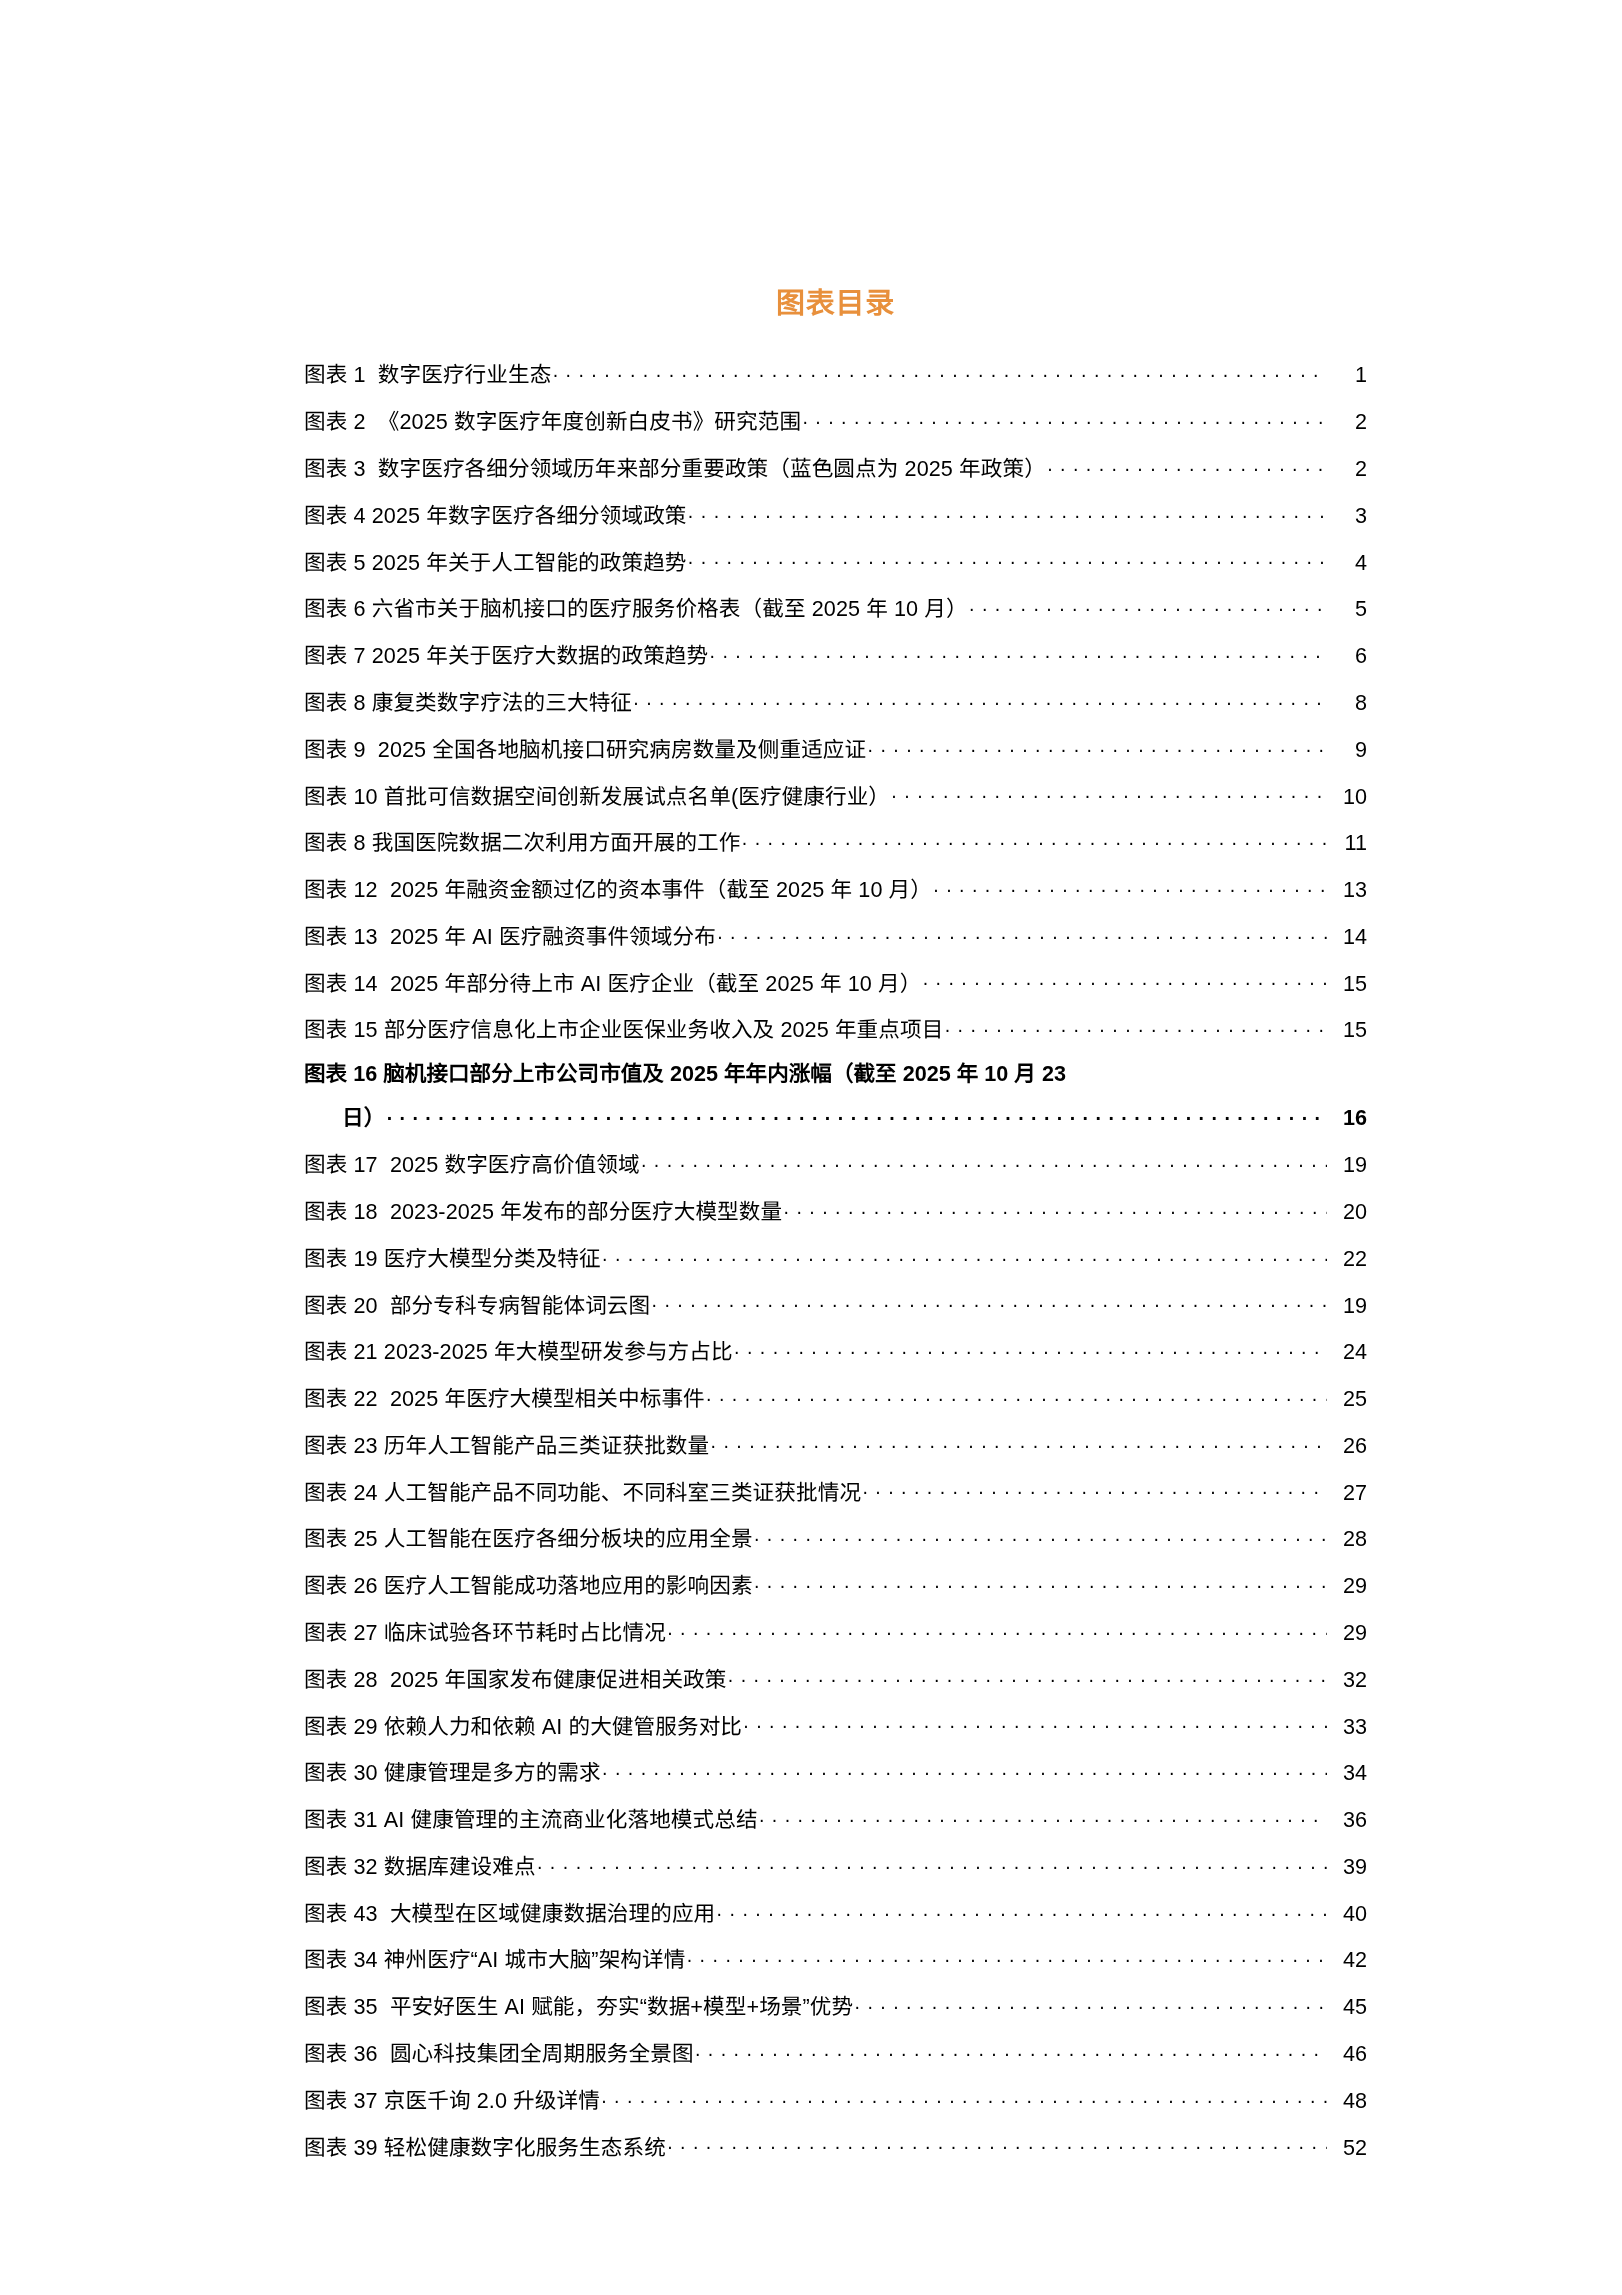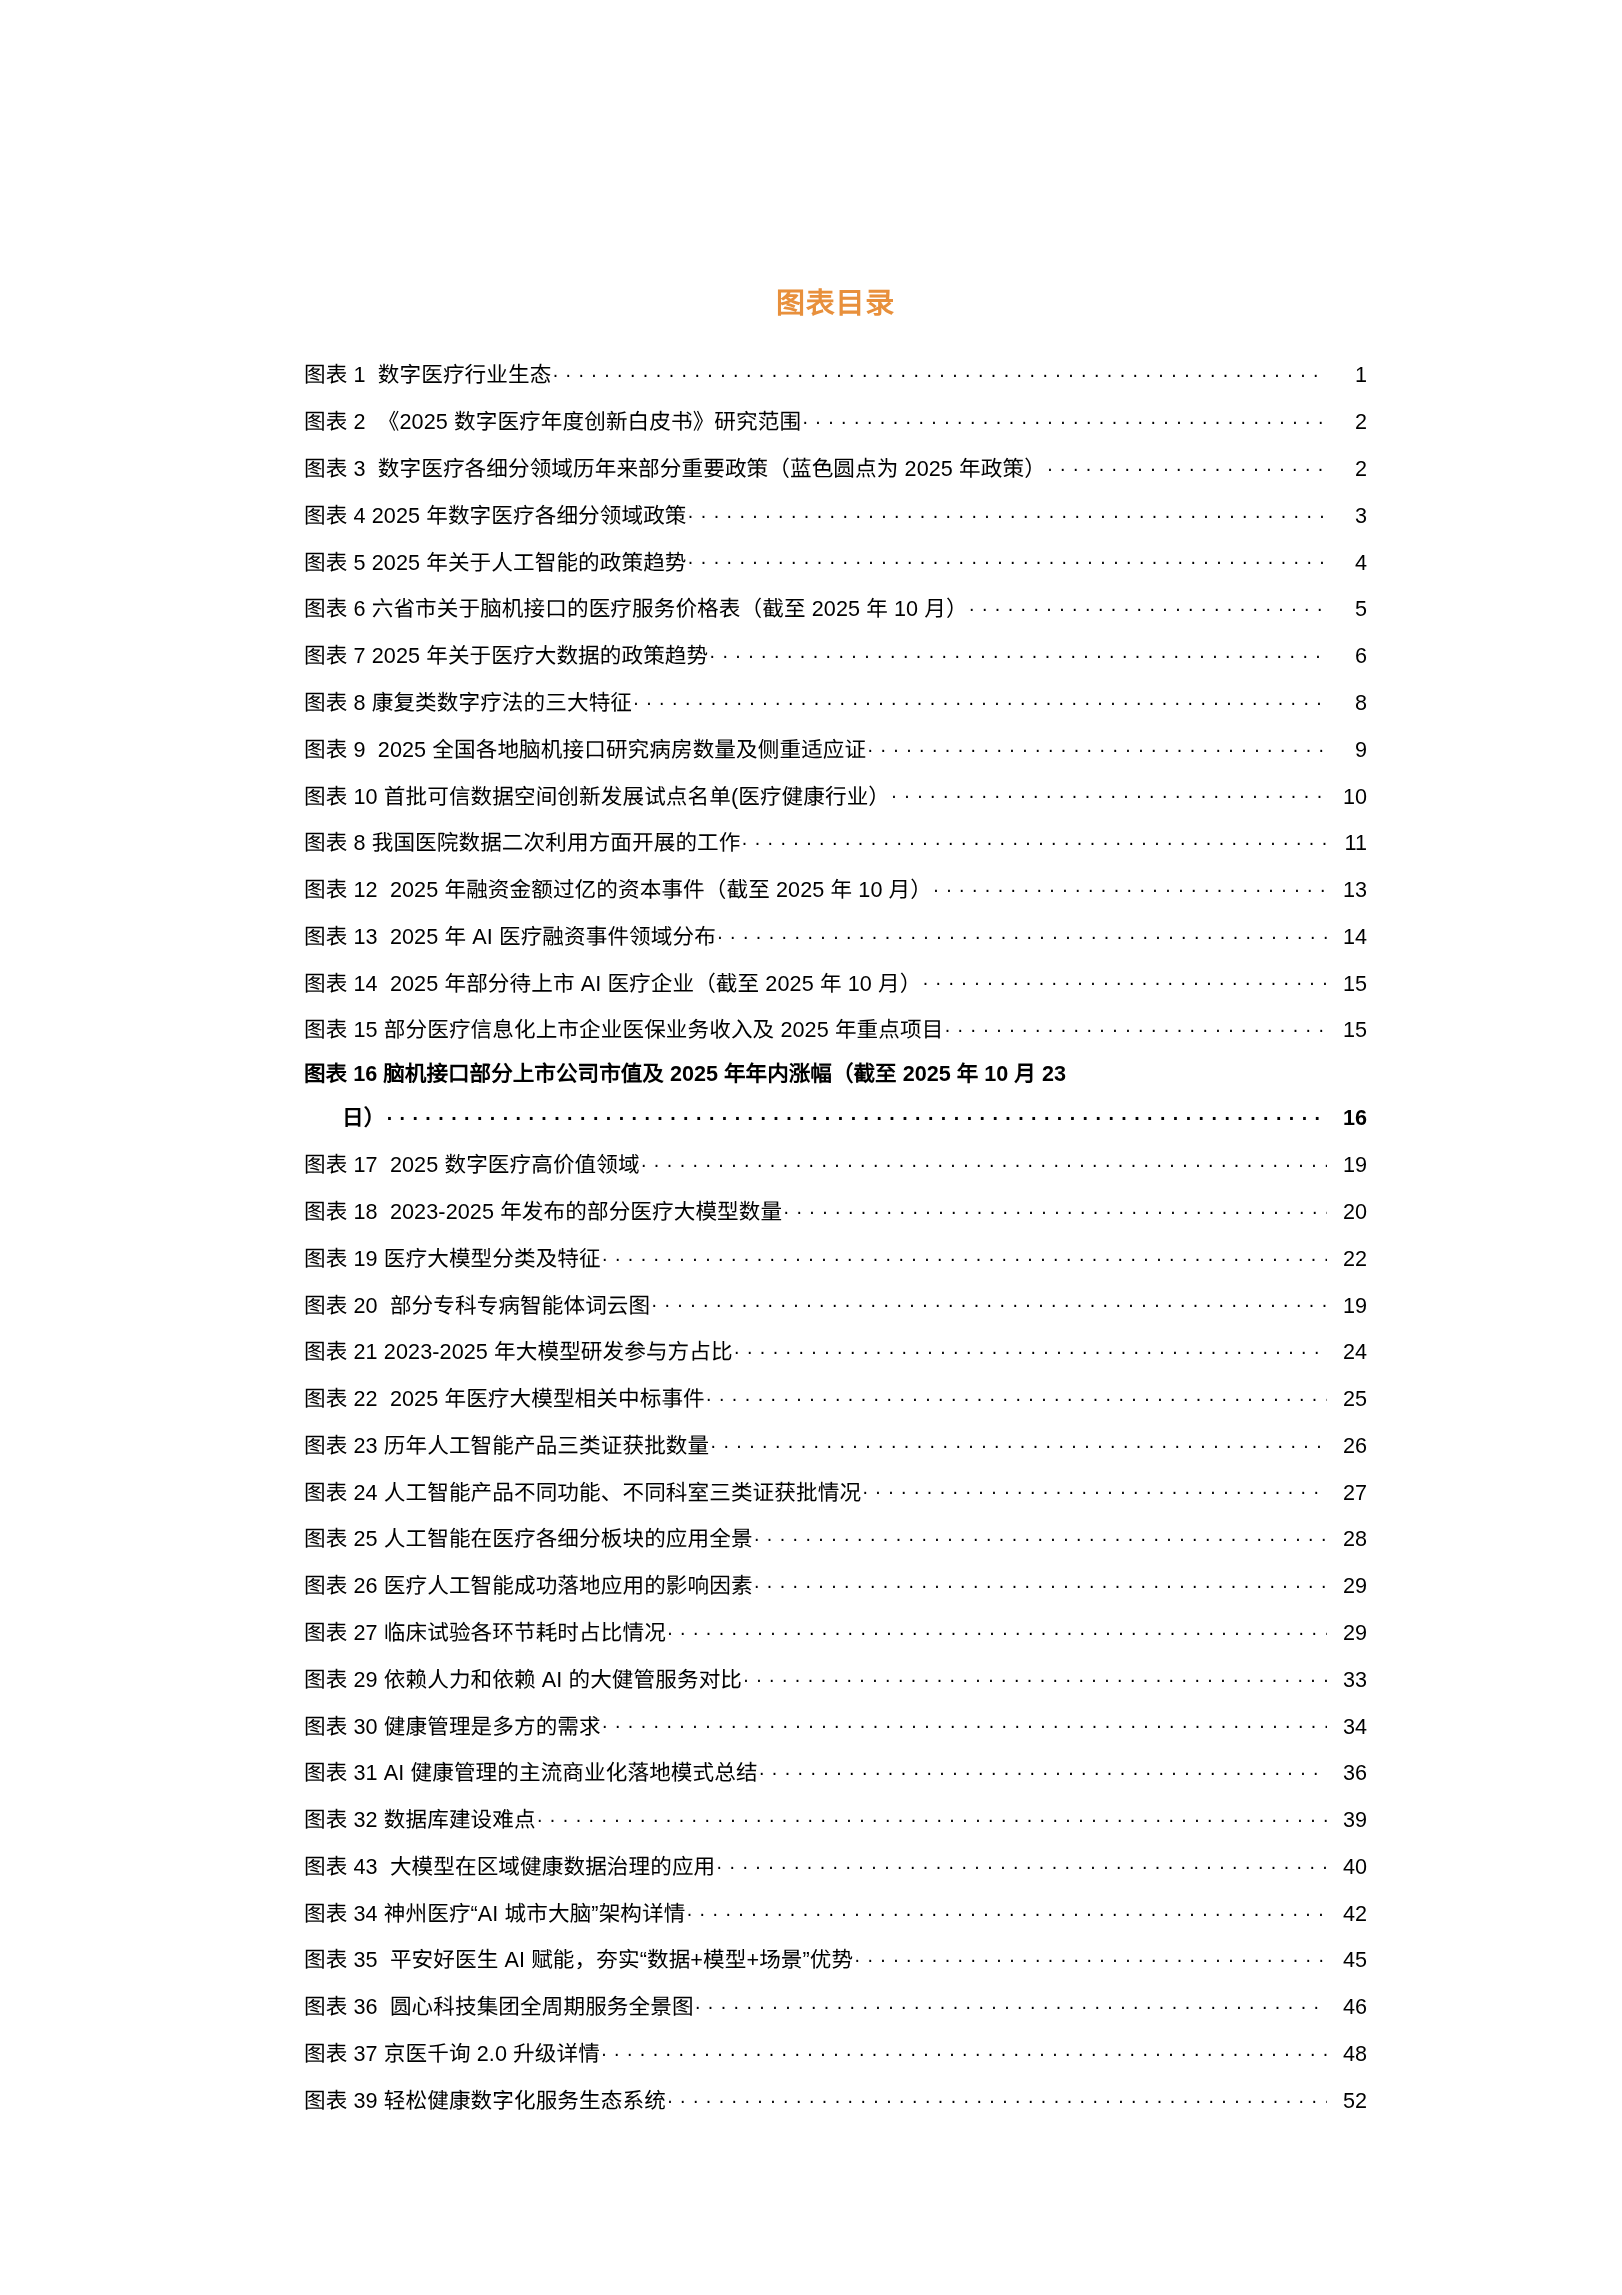--- a/index.html
+++ b/index.html
@@ -314,20 +314,27 @@
         </div>
         <div class="toc-entry">
           <div class="row">
             <span class="label">图表 27 临床试验各环节耗时占比情况</span>
             <span class="leader"></span>
             <span class="pageno">29</span>
           </div>
         </div>
         <div class="toc-entry">
           <div class="row">
+            <span class="label">图表 28  2025 年国家发布健康促进相关政策</span>
+            <span class="leader"></span>
+            <span class="pageno">32</span>
+          </div>
+        </div>
+        <div class="toc-entry">
+          <div class="row">
             <span class="label">图表 29 依赖人力和依赖 AI 的大健管服务对比</span>
             <span class="leader"></span>
             <span class="pageno">33</span>
           </div>
         </div>
         <div class="toc-entry">
           <div class="row">
             <span class="label">图表 30 健康管理是多方的需求</span>
             <span class="leader"></span>
             <span class="pageno">34</span>

